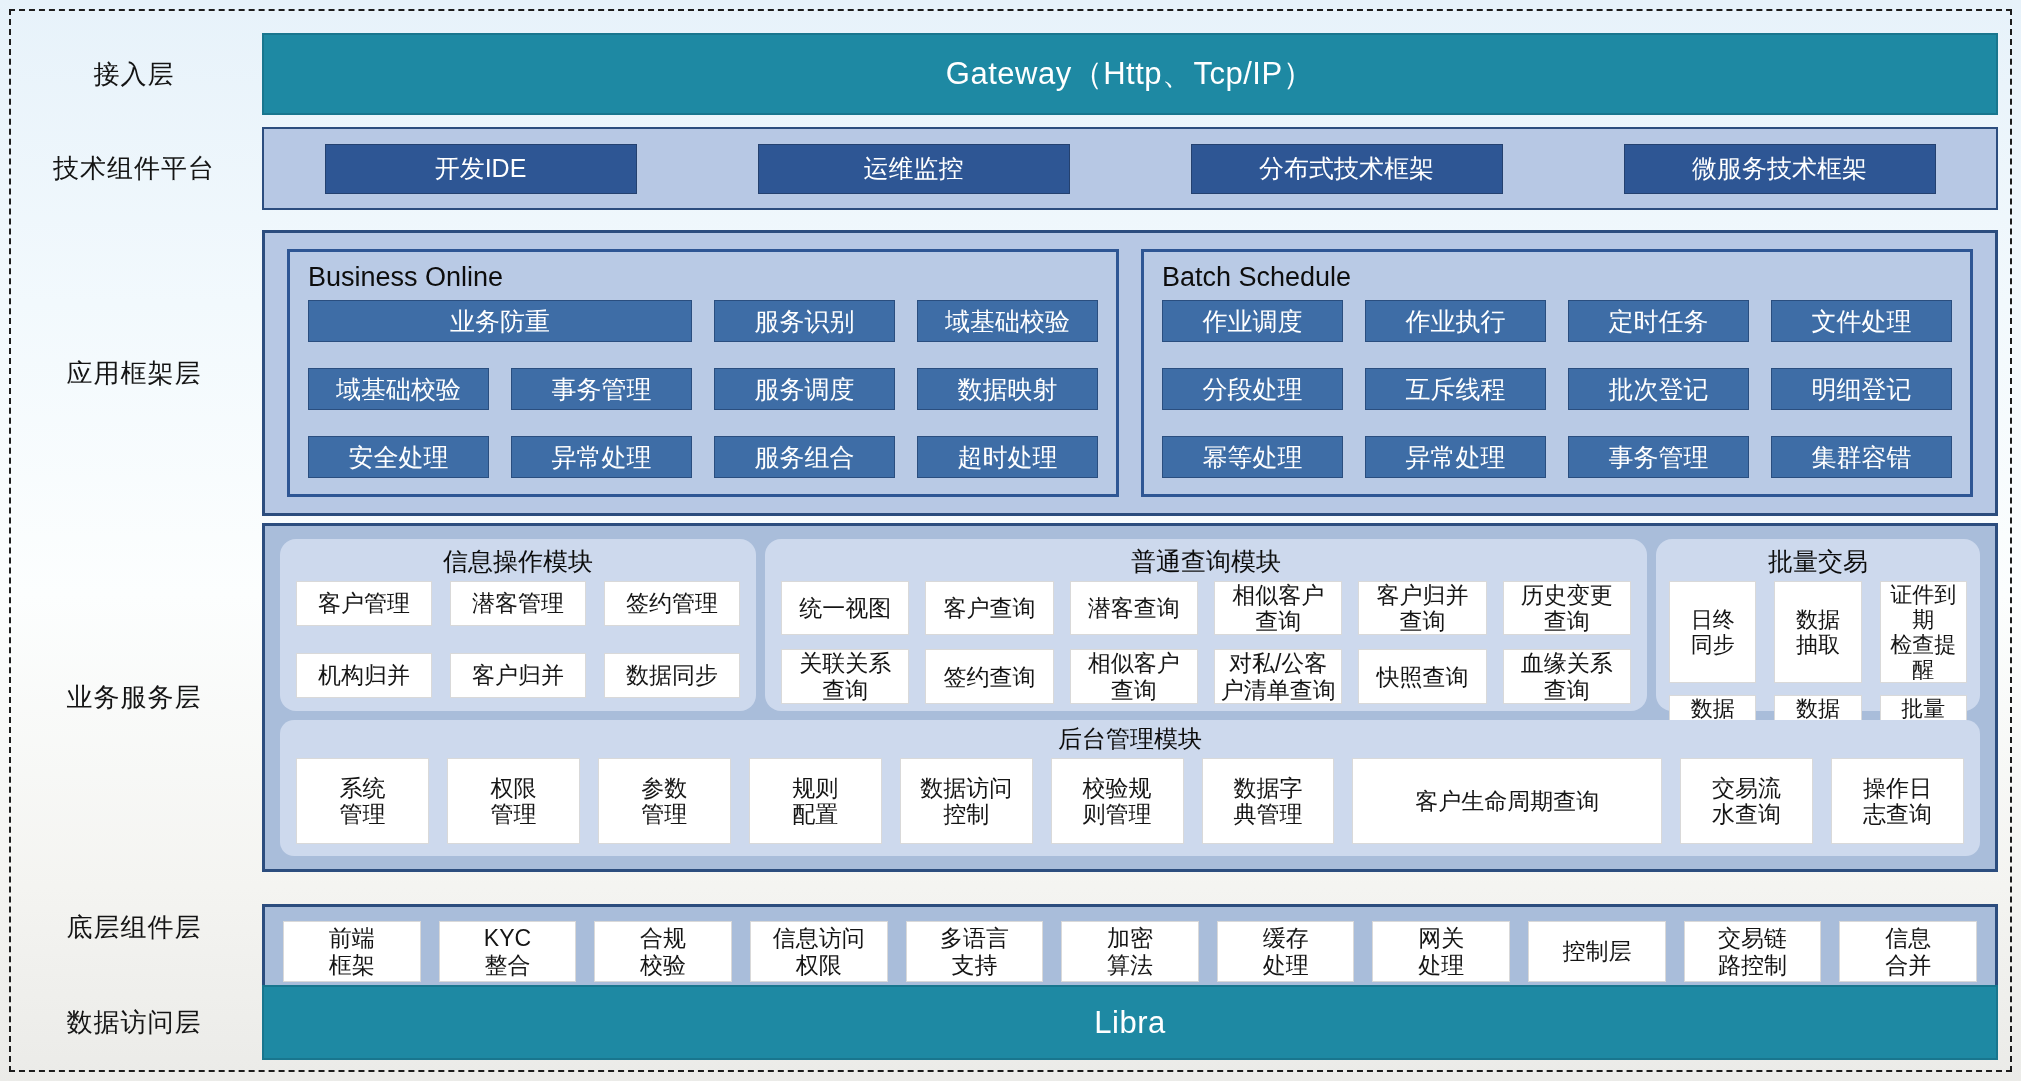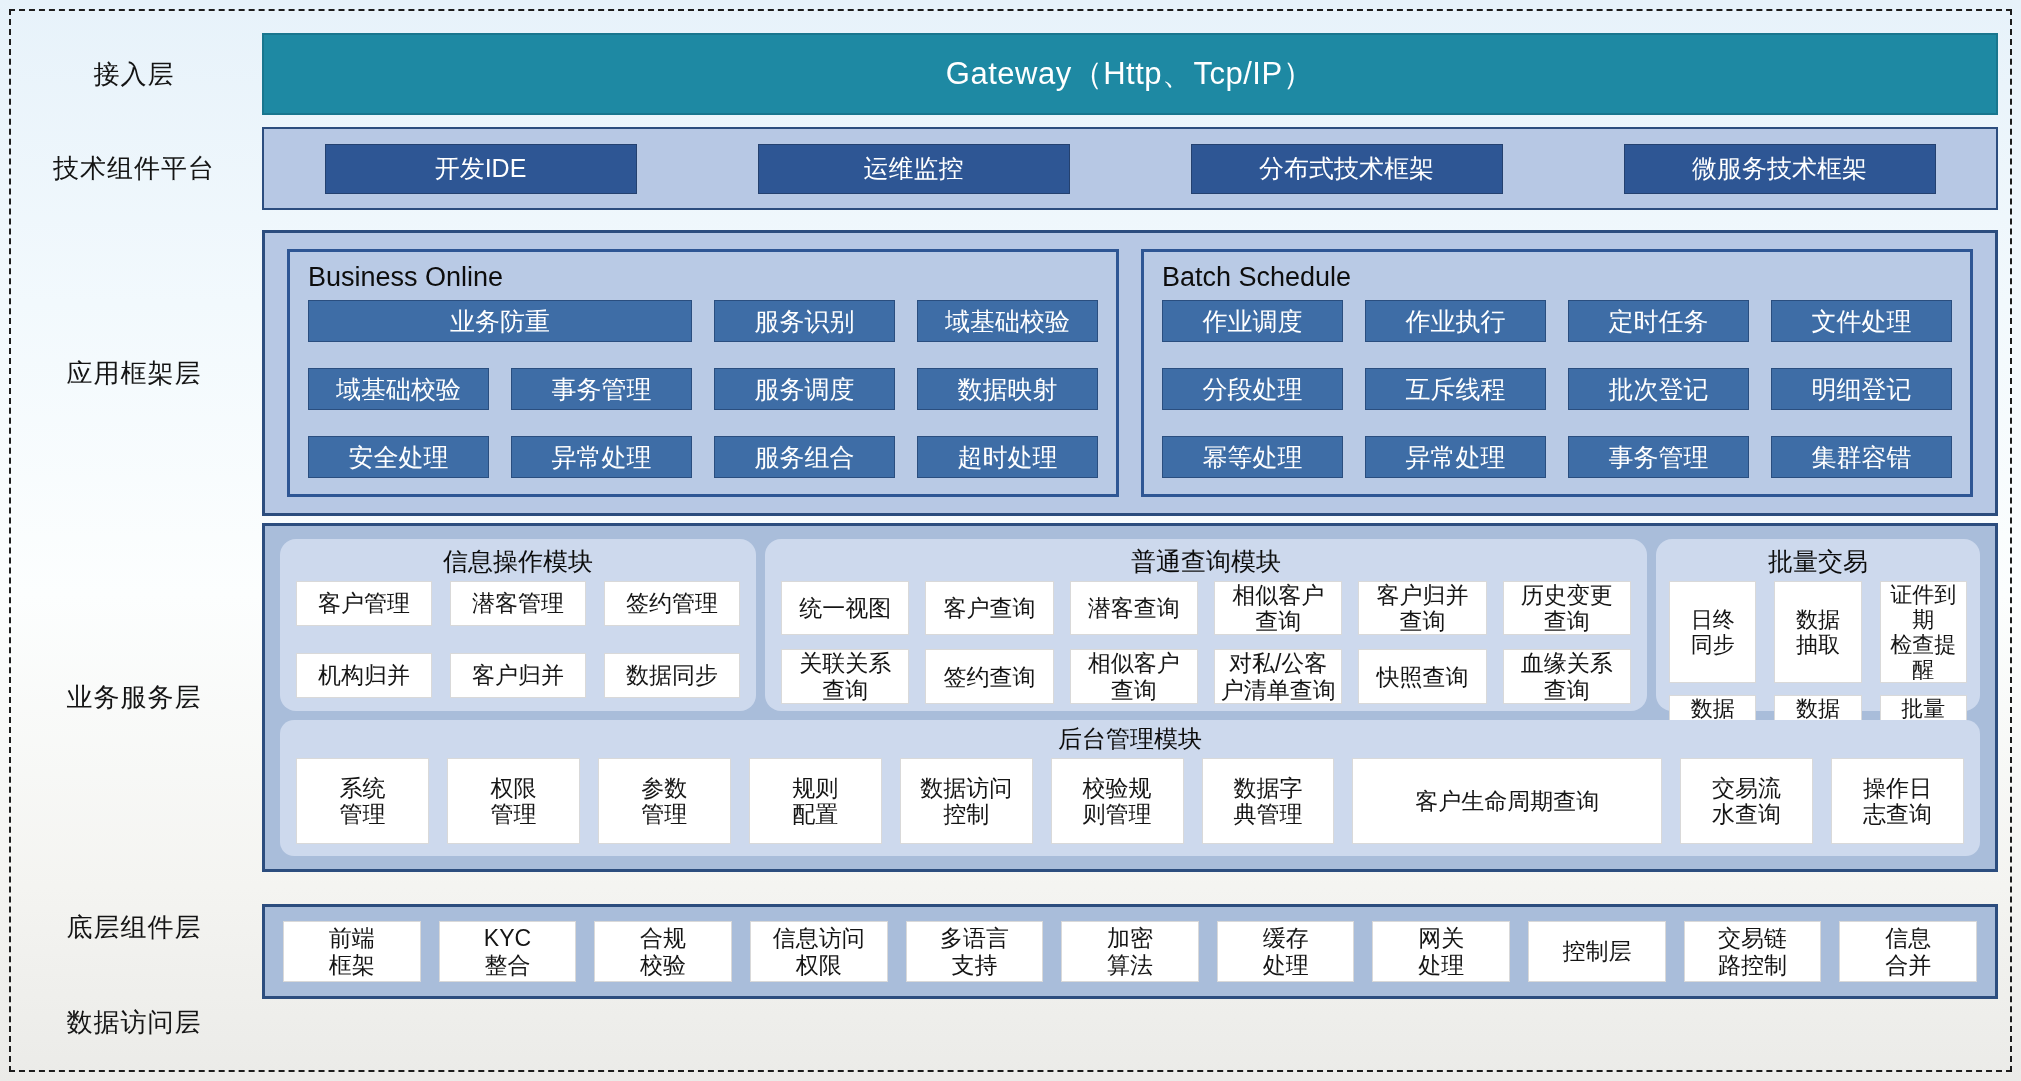--- a/index.html
+++ b/index.html
@@ -285,13 +285,16 @@
         <div class="white-btn">网关
 处理</div>
         <div class="white-btn">控制层</div>
         <div class="white-btn">交易链
 路控制</div>
         <div class="white-btn">信息
 合并</div>
       </div>
   </div>
 
+  <div class="row row-libra">
+    <div class="teal-bar">Libra</div>
+  </div>
 </div>
 
 </body></html>

